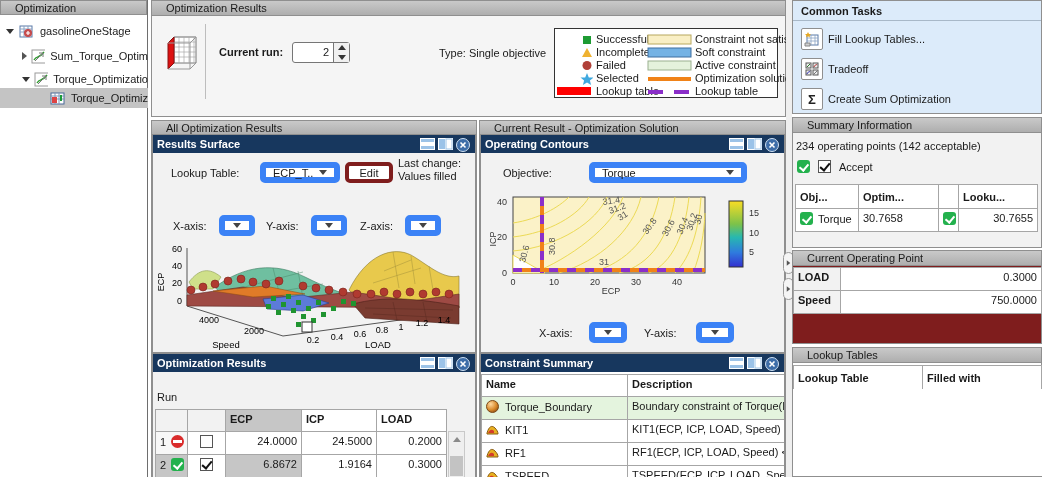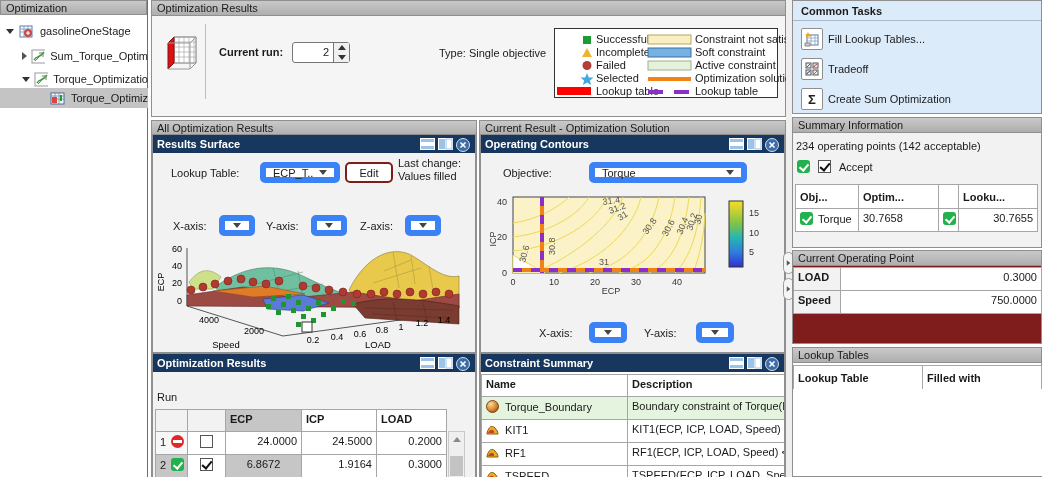--- a/index.html
+++ b/index.html
@@ -1,42 +1,42 @@
 <!DOCTYPE html>
 <html><head>
 <meta charset="utf-8">
 <style>
   * { box-sizing: border-box; margin: 0; padding: 0; }
   html,body { width:1042px; height:477px; overflow:hidden; background:#ffffff;
     font-family:"Liberation Sans", sans-serif; font-size:11px; color:#1a1a1a; position:relative; }
   .abs { position:absolute; }
 
   
-  .sec-hdr { height:15px; line-height:14px; padding:0 5px;
+  .sec-hdr { height:15px; line-height:14px; padding:0 14px;
     background:linear-gradient(#c9c9c9,#aeaeae); border:1px solid #8f8f8f;
     color:#1a1a1a; white-space:nowrap; overflow:hidden; }
 
   
   .blue-bar { height:18px; background:#17375e; color:#fff; font-weight:bold;
     display:flex; align-items:center; padding:0 4px; font-size:11px; }
   .bar-title { white-space:nowrap; overflow:hidden; flex:1; }
   .bar-icons { display:flex; align-items:center; gap:3px; }
   .ic { width:15px; height:12px; display:inline-block; }
   .ic svg { display:block; }
 
   .panel-box { position:absolute; border:1px solid #8f8f8f; background:#f2f2f2; overflow:hidden; }
 
   
   .dd { position:absolute; height:21px; background:#fff; border:6px solid #3b82f6;
     border-radius:5px; display:flex; align-items:center; padding:0 7px; cursor:default; }
   .dd .dd-val { flex:1; white-space:nowrap; overflow:hidden; }
   .caret { width:0; height:0; border-left:4px solid transparent; border-right:4px solid transparent;
     border-top:5px solid #444; margin-left:6px; }
   .dd-sm { justify-content:center; }
-  .btn { position:absolute; height:21px; background:#fff; border:2px solid #7f1d1d;
+  .btn { position:absolute; height:21px; background:#fff; border:4px solid #7f1d1d;
     border-radius:5px; display:flex; align-items:center; justify-content:center; padding:0 10px; }
   .spinner { position:absolute; display:flex; height:21px; border:1px solid #767676; border-radius:3px; background:#fff; }
   .spin-val { width:40px; text-align:right; padding:3px 4px 0 0; }
   .spin-btns { width:16px; border-left:1px solid #767676; display:flex; flex-direction:column; }
   .spin-btns > div { flex:1; display:flex; align-items:center; justify-content:center; background:#f0f0f0; }
   .tri-up { width:0;height:0;border-left:4px solid transparent;border-right:4px solid transparent;border-bottom:5px solid #333; }
   .tri-dn { width:0;height:0;border-left:4px solid transparent;border-right:4px solid transparent;border-top:5px solid #333; }
 
   
   .st-ok { width:13px; height:13px; background:#23b14d; border-radius:3px; position:relative; display:inline-block; }
@@ -349,21 +349,21 @@
     <div class="grid-cell num" style="left:148px;top:77px;width:76px;height:24px;">24.5000</div>
     <div class="grid-cell num" style="left:223px;top:77px;width:71px;height:24px;">0.2000</div>
 
     <div class="grid-cell" style="left:2px;top:100px;width:33px;height:24px;background:#c6c6c6;">
       <span>2</span>
       <span class="st-ok" style="margin-left:2px;vertical-align:-2px;"></span>
     </div>
     <div class="grid-cell" style="left:34px;top:100px;width:39px;height:24px;text-align:center;">
       <span class="cbx checked"></span>
     </div>
-    <div class="grid-cell num" style="left:72px;top:100px;width:77px;height:24px;background:#c6c6c6;text-align:center;">6.8672</div>
+    <div class="grid-cell num" style="left:72px;top:100px;width:77px;height:24px;background:#c6c6c6;">6.8672</div>
     <div class="grid-cell num" style="left:148px;top:100px;width:76px;height:24px;">1.9164</div>
     <div class="grid-cell num" style="left:223px;top:100px;width:71px;height:24px;">0.3000</div>
 
     <div class="abs" style="left:295px;top:77px;width:17px;height:48px;background:#efefef;border:1px solid #c9c9c9;">
       <div style="height:15px;display:flex;align-items:center;justify-content:center;">
         <span class="tri-up" style="border-bottom-color:#8a8a8a;"></span>
       </div>
       <div class="scroll-thumb" style="left:1px;top:24px;width:13px;height:20px;"></div>
     </div>
   </div>

